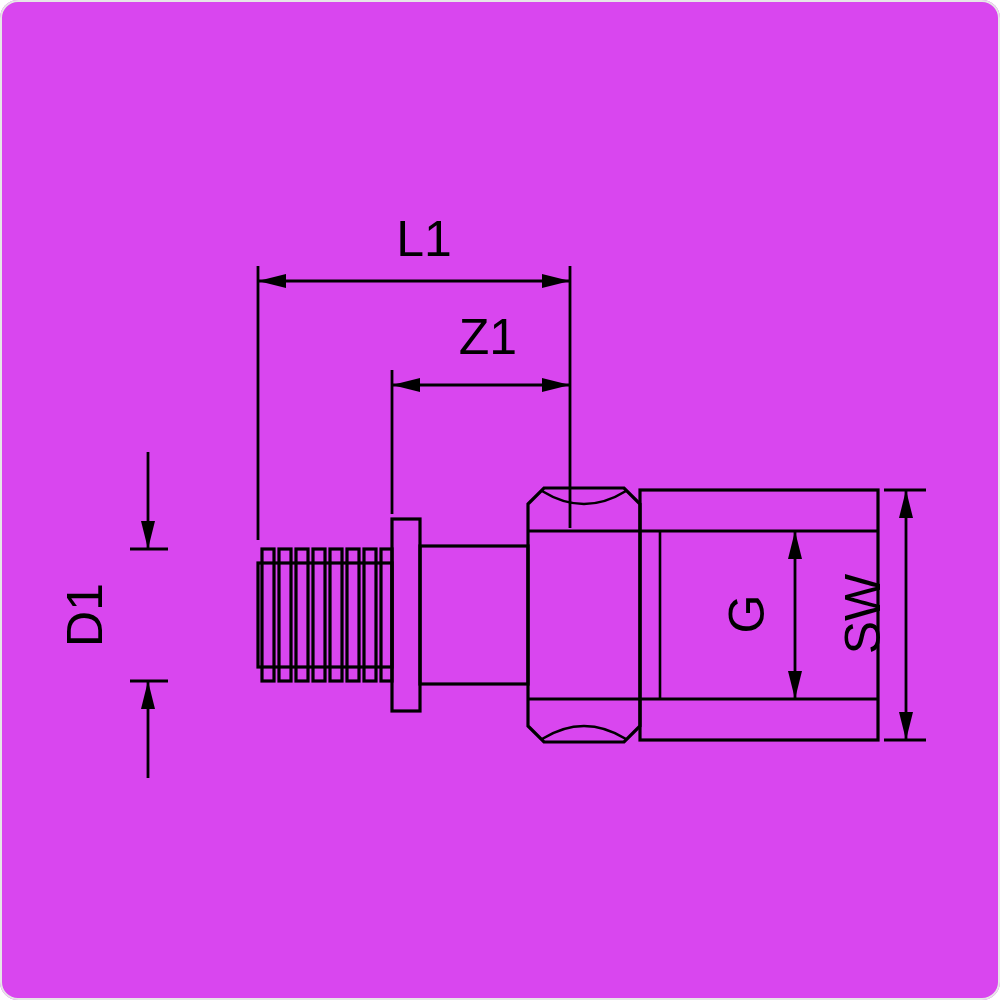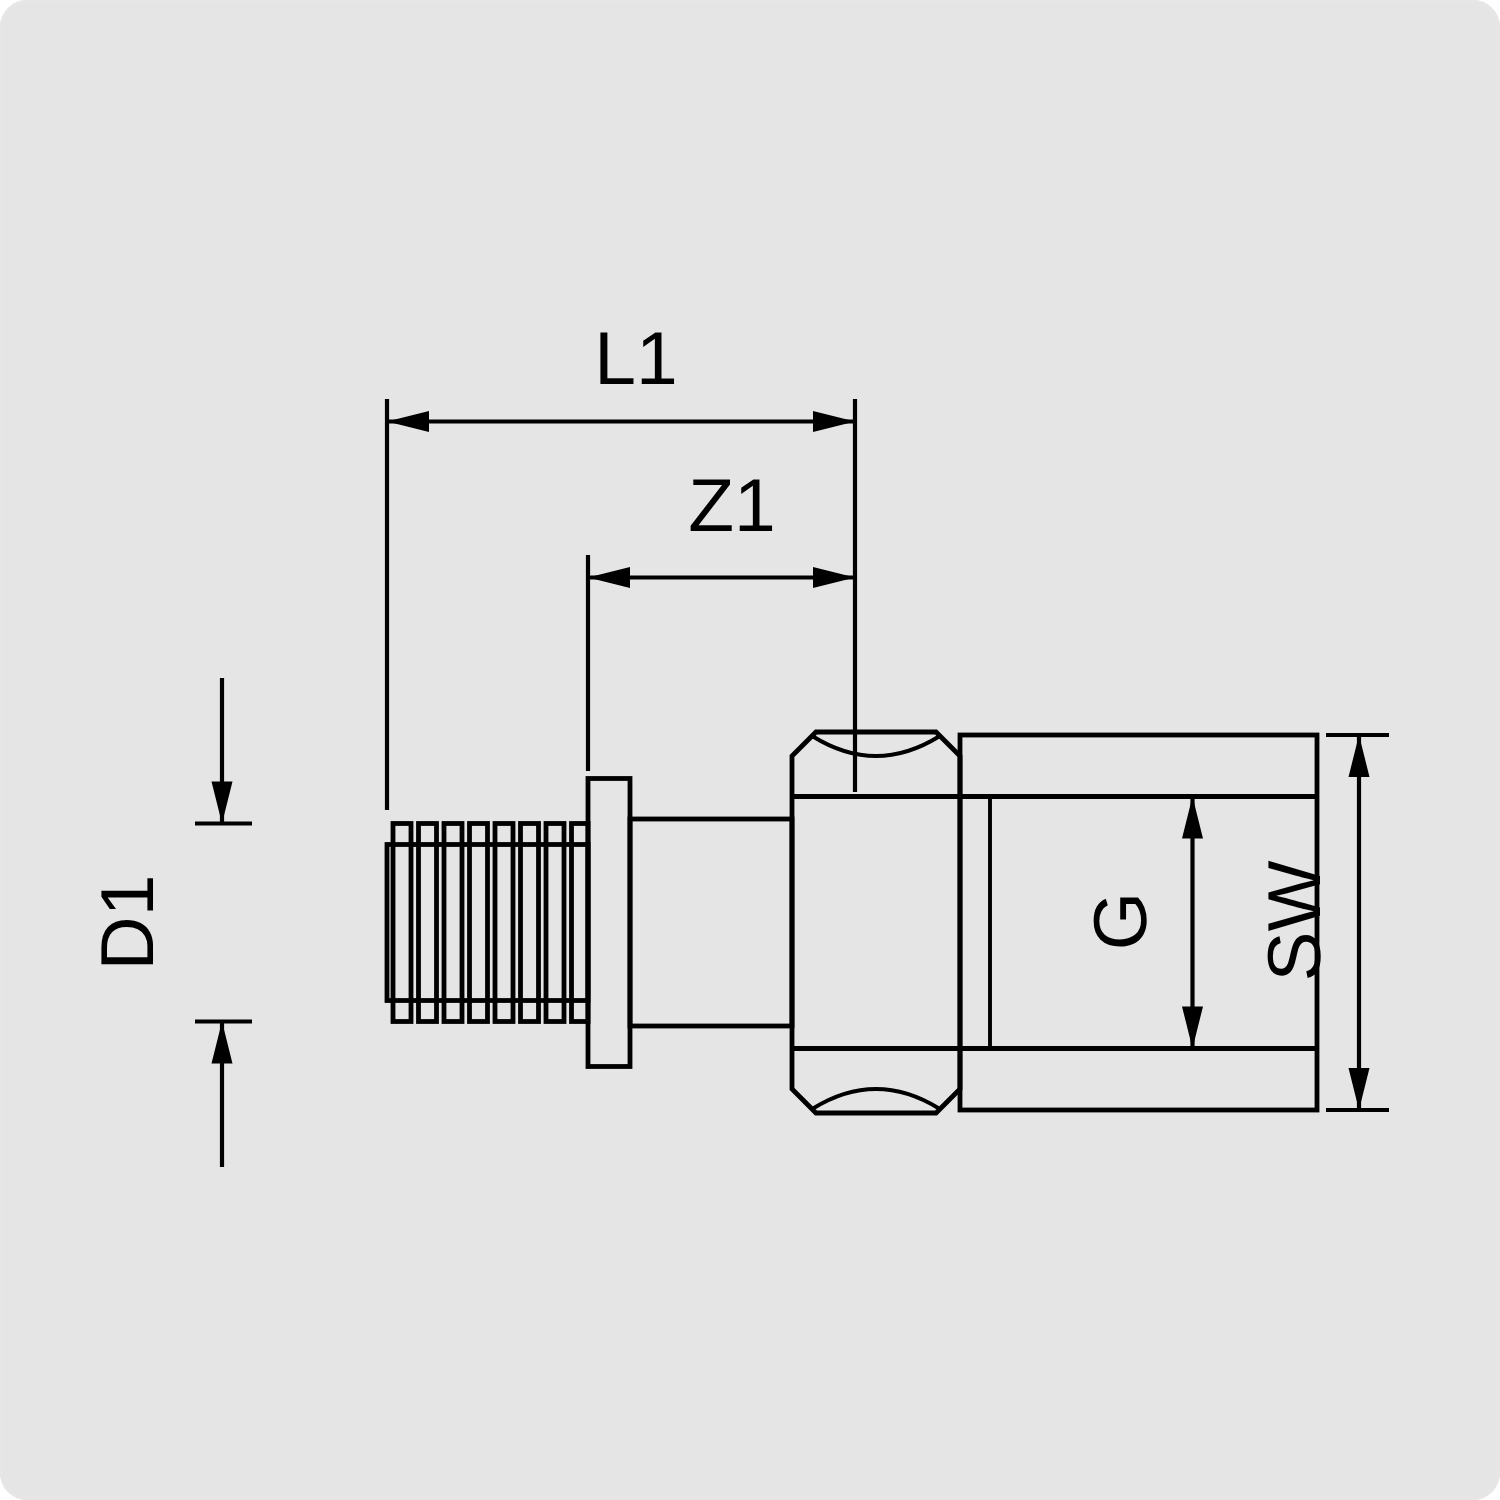--- a/index.html
+++ b/index.html
@@ -7,21 +7,21 @@
     padding: 0;
     background: #ffffff;
     width: 1000px;
     height: 1000px;
     font-family: "Liberation Sans", sans-serif;
   }
   .canvas {
     position: relative;
     width: 1000px;
     height: 1000px;
-    background: #e5e5e5;
+    background: #d946ef;
     border-radius: 18px;
     box-shadow: inset 0 0 0 2px #e6e6e6;
     overflow: hidden;
   }
   svg { display: block; }
   .outline {
     fill: none;
     stroke: #000000;
     stroke-width: 3.2;
     stroke-linejoin: miter;

